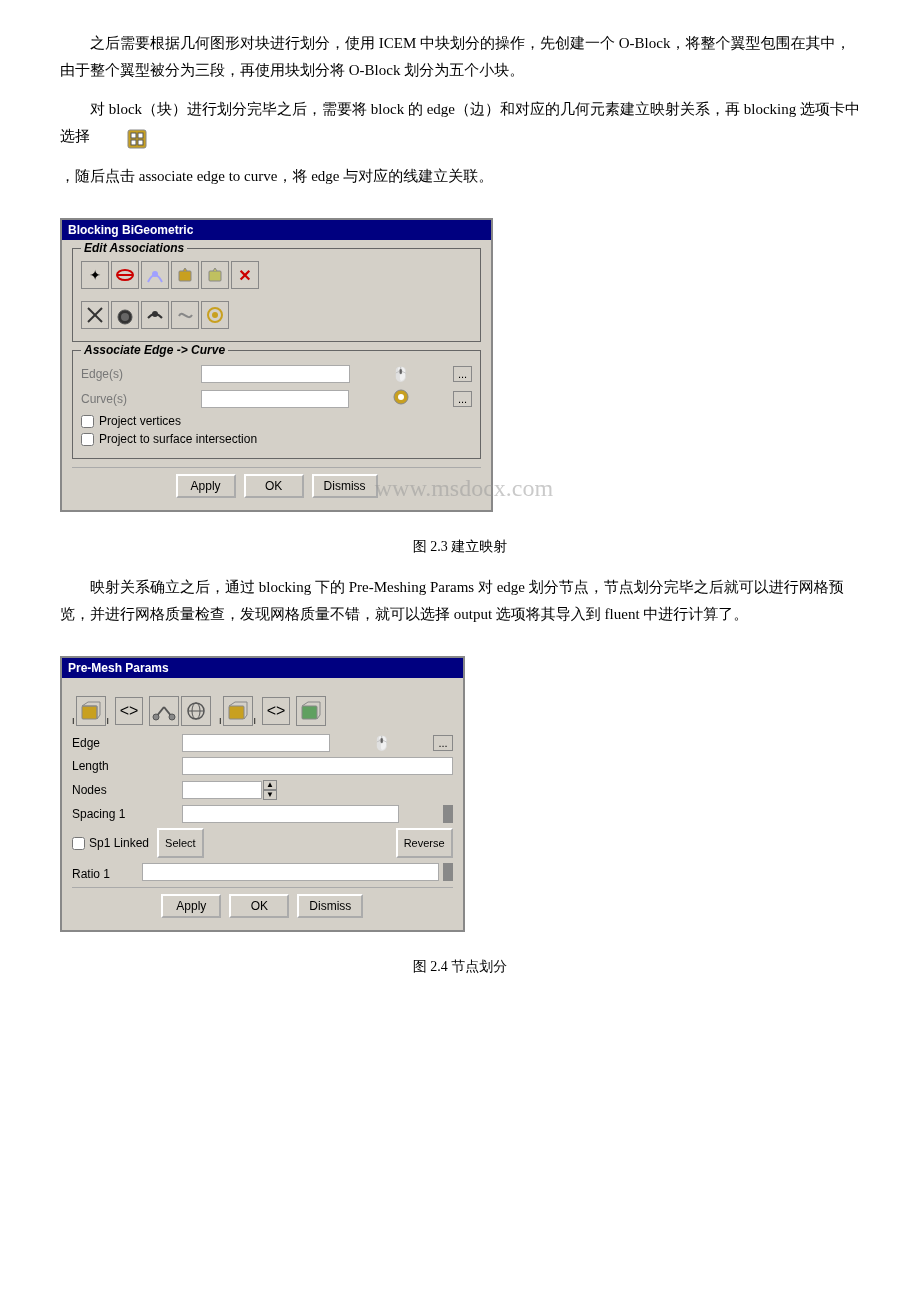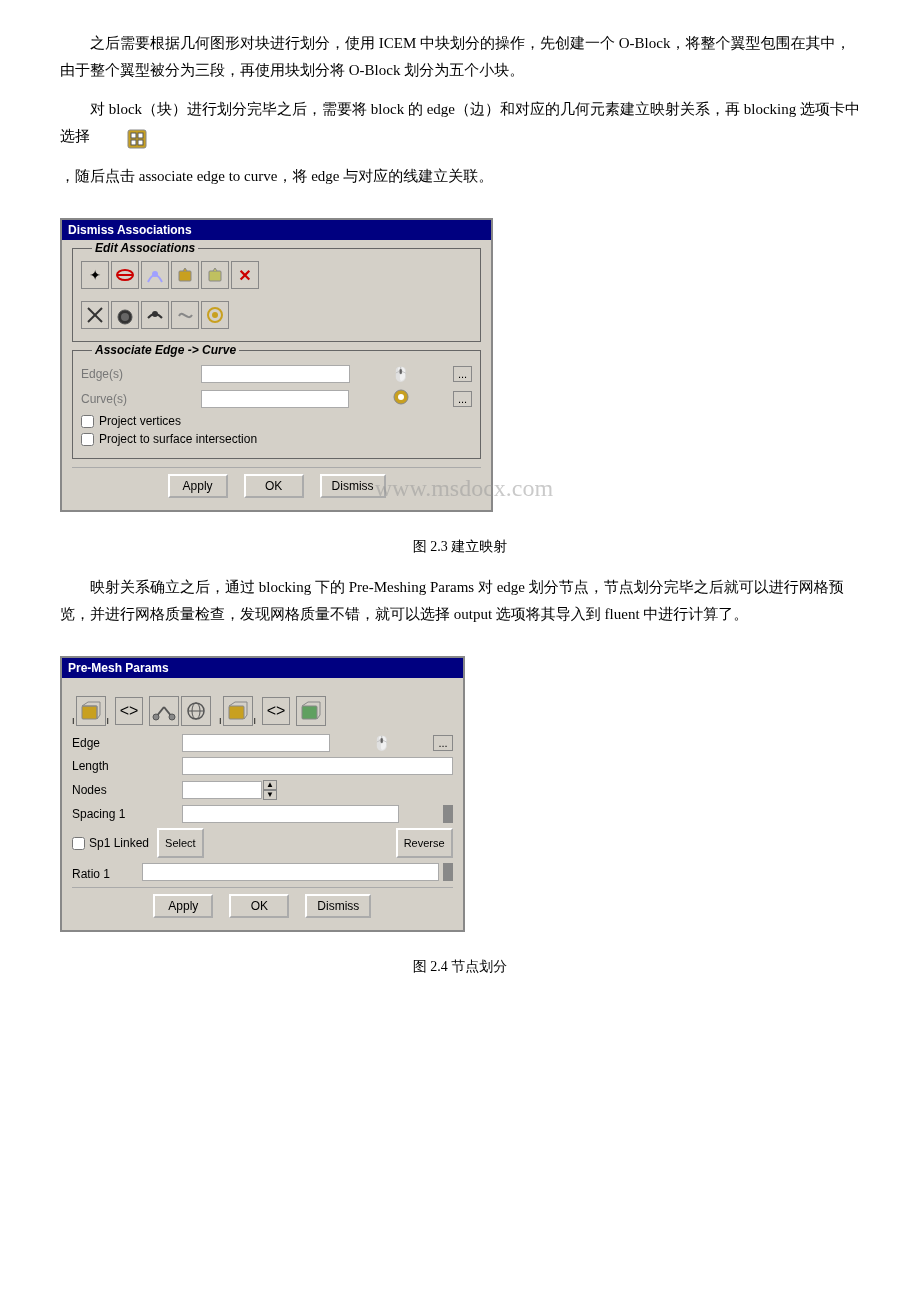--- a/index.html
+++ b/index.html
@@ -56,21 +56,21 @@
     }
     .group-box {
       border: 1px solid #666;
       margin-bottom: 8px;
       padding: 4px 8px 8px 8px;
       position: relative;
     }
     .group-label {
       position: absolute;
       top: -8px;
-      left: 19px;
+      left: 8px;
       background: #d4d0c8;
       padding: 0 3px;
       font-size: 12px;
       font-weight: bold;
       font-style: italic;
     }
     .icons-row {
       display: flex;
       flex-wrap: wrap;
       gap: 2px;
@@ -139,21 +139,21 @@
       align-items: center;
       margin-bottom: 4px;
       font-size: 12px;
     }
     .checkbox-row input {
       margin-right: 5px;
     }
     .dialog-buttons {
       display: flex;
       justify-content: center;
-      gap: 16px;
+      gap: 8px;
       padding: 6px 0 4px 0;
       border-top: 1px solid #aaa;
       margin-top: 6px;
     }
     .dialog-btn {
       min-width: 60px;
       padding: 3px 10px;
       background: #d4d0c8;
       border: 2px outset #fff;
       font-size: 12px;
@@ -265,21 +265,21 @@
   </span>
 </p>
 
 
 <p class="text-inline">，随后点击 associate edge to curve，将 edge 与对应的线建立关联。</p>
 
 
 <div class="dialog-wrapper" style="position:relative;">
   <div class="dialog-box">
     <div class="dialog-titlebar">
-      <span>Dismiss Associations</span>
+      <span>Blocking BiGeometric</span>
     </div>
     <div class="dialog-body">
 
       <div class="group-box">
         <span class="group-label">Edit Associations</span>
 
         <div class="icons-row">
           <div class="icon-btn">✦</div>
           <div class="icon-btn">
             <svg width="22" height="22">

